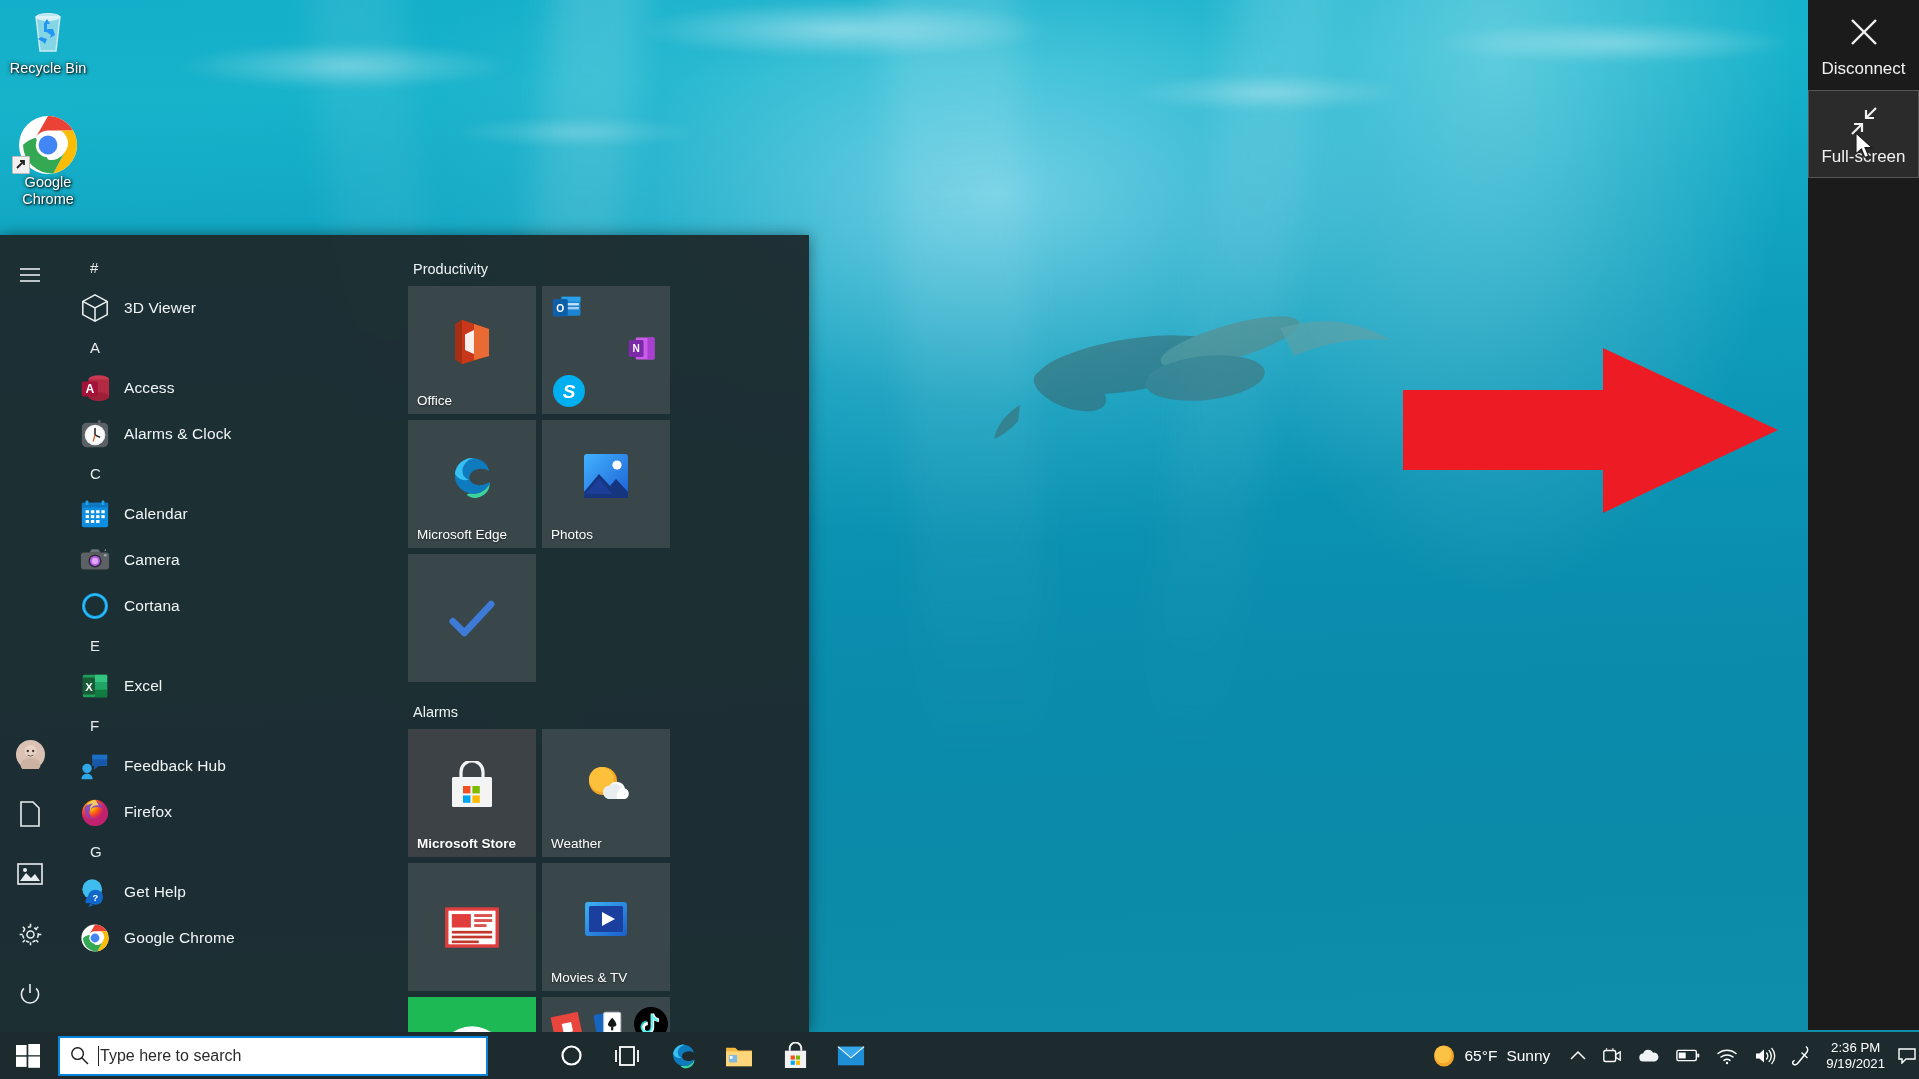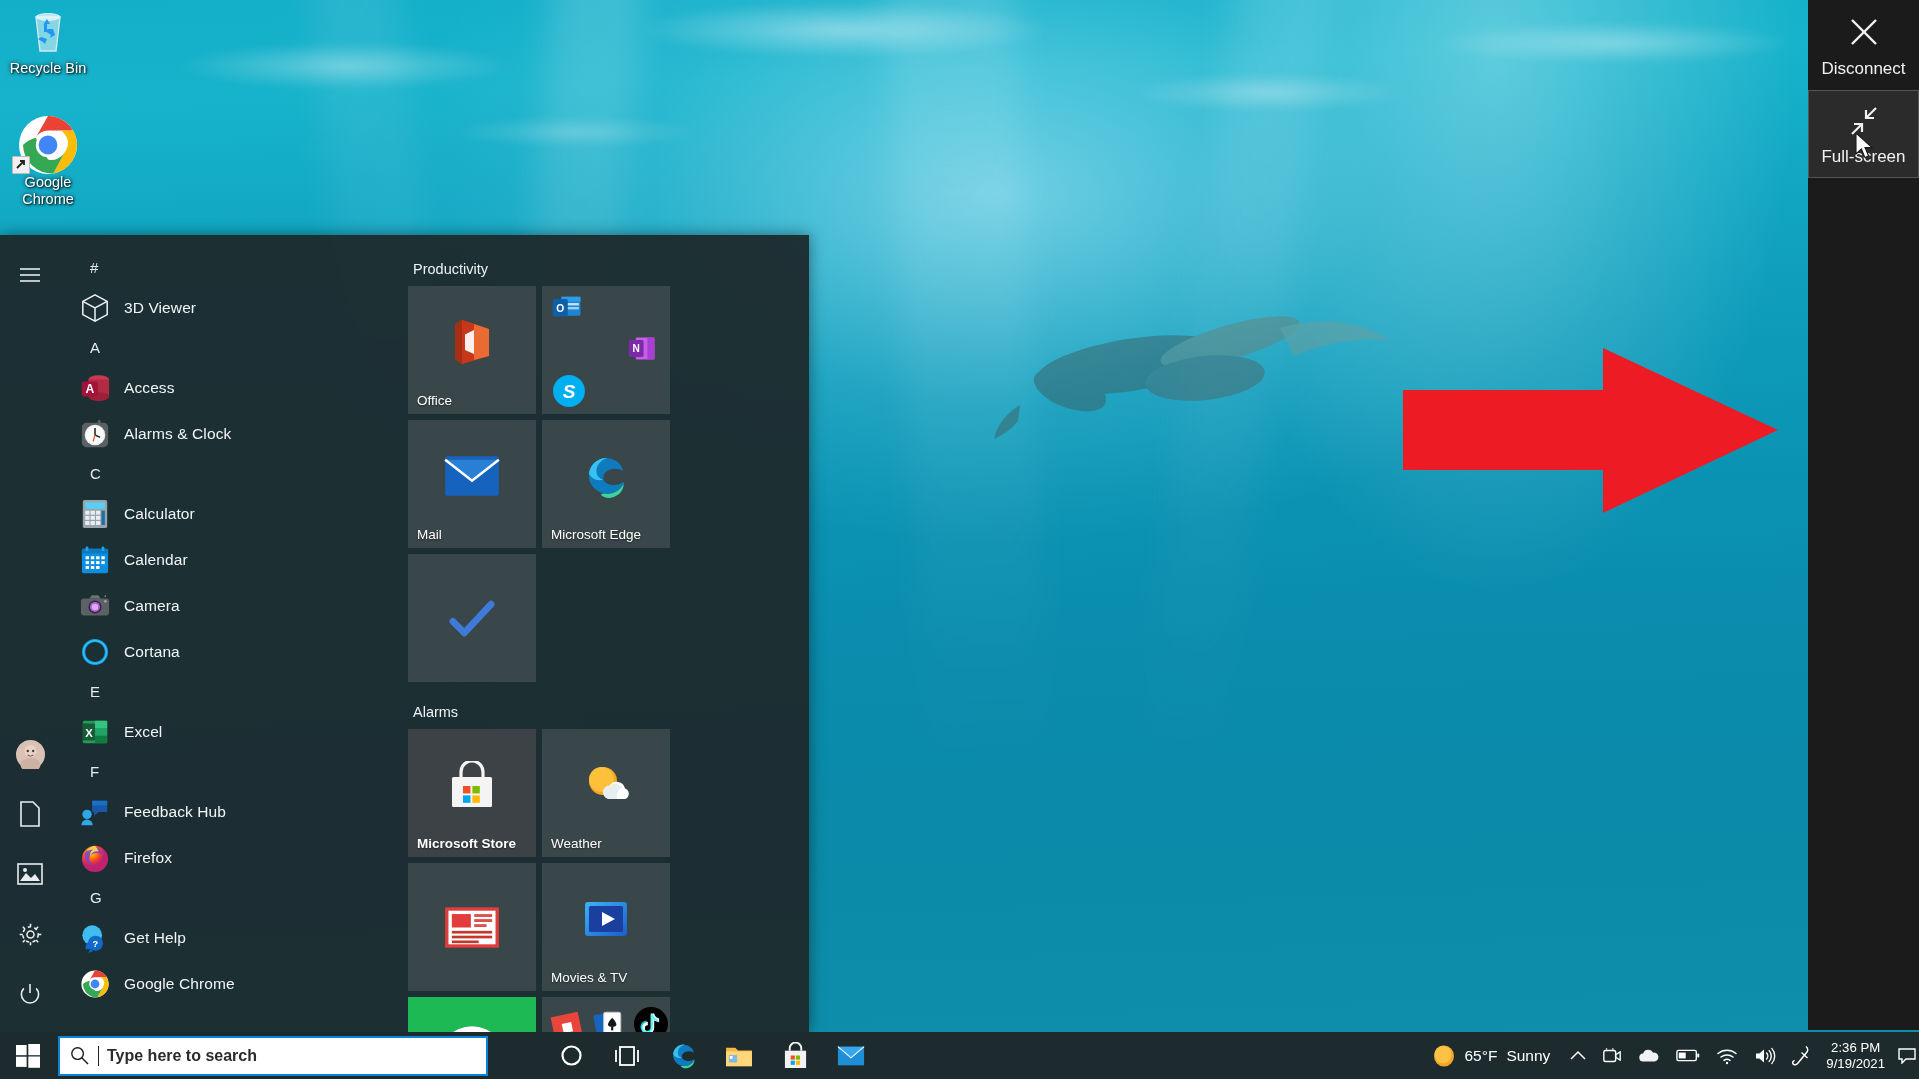--- a/index.html
+++ b/index.html
@@ -313,41 +313,20 @@
             <circle cx="16" cy="17" r="9.6" fill="#fafbfb"></circle>
             <line x1="16" y1="17" x2="16" y2="9.6" stroke="#2a2a2a" stroke-width="1.7"></line>
             <line x1="16" y1="17" x2="21.5" y2="19.6" stroke="#2a2a2a" stroke-width="1.7"></line>
             <line x1="16" y1="17" x2="14" y2="24" stroke="#e8602c" stroke-width="1.4"></line>
             <rect x="19" y="1" width="3" height="4" rx="1" fill="#5a6064"></rect>
           </svg>
         </div>
         <div class="app-name">Alarms &amp; Clock</div>
       </div>
       <div class="grp-letter">C</div>
-      <div class="app-row">
-        <div class="app-ico">
-          <svg width="30" height="30" viewBox="0 0 32 32">
-            <rect x="3" y="1" width="26" height="30" rx="2" fill="#98a3aa"></rect>
-            <rect x="5.5" y="3.5" width="21" height="7" fill="#59d0f2"></rect>
-            <g fill="#e8eef1">
-              <rect x="5.5" y="12.5" width="4.6" height="4.2"></rect>
-              <rect x="11.3" y="12.5" width="4.6" height="4.2"></rect>
-              <rect x="17.1" y="12.5" width="4.6" height="4.2"></rect>
-              <rect x="5.5" y="18" width="4.6" height="4.2"></rect>
-              <rect x="11.3" y="18" width="4.6" height="4.2"></rect>
-              <rect x="17.1" y="18" width="4.6" height="4.2"></rect>
-              <rect x="5.5" y="23.5" width="4.6" height="4.2"></rect>
-              <rect x="11.3" y="23.5" width="4.6" height="4.2"></rect>
-              <rect x="17.1" y="23.5" width="4.6" height="4.2"></rect>
-            </g>
-            <rect x="22.9" y="12.5" width="3.6" height="15.2" fill="#1b6fa8"></rect>
-          </svg>
-        </div>
-        <div class="app-name">Calculator</div>
-      </div>
       <div class="app-row">
         <div class="app-ico">
           <svg width="30" height="30" viewBox="0 0 32 32">
             <rect x="2" y="4" width="28" height="26" rx="2" fill="#0e8ee0"></rect>
             <rect x="2" y="4" width="28" height="5" fill="#0c79c0"></rect>
             <rect x="6" y="1.5" width="3" height="5" rx="1.3" fill="#1fa2f0"></rect>
             <rect x="23" y="1.5" width="3" height="5" rx="1.3" fill="#1fa2f0"></rect>
             <g fill="#fff">
               <rect x="6" y="12" width="3.6" height="3.2"></rect>
               <rect x="11.6" y="12" width="3.6" height="3.2"></rect>
@@ -490,37 +469,44 @@
               <rect x="1" y="5" width="19" height="22" rx="2.2" fill="#7b2aa8"></rect>
               <text x="10.5" y="21" font-family="Liberation Sans, sans-serif" font-size="13" font-weight="bold" fill="#fff" text-anchor="middle">N</text>
             </svg></div>
           <div class="fi" style="left: 10px; top: 88px;"><svg width="34" height="34" viewBox="0 0 32 32">
               <circle cx="16" cy="16" r="15" fill="#00aff0"></circle>
               <text x="16" y="23" font-family="Liberation Sans, sans-serif" font-size="18" font-style="italic" font-weight="bold" fill="#fff" text-anchor="middle">S</text>
             </svg></div>
         </div>
         <div class="tile md">
           <div class="tile-glyph" style="margin-bottom: 16px;">
-            <svg width="56" height="44" viewBox="0 0 48 36">
-              <rect x="1" y="1" width="46" height="34" rx="2" fill="#1663bd"></rect>
-              <path d="M1 4 L24 22 L47 4 Z" fill="#2a7fd4"></path>
-              <path d="M1 4 L24 22 L47 4" fill="none" stroke="#fff" stroke-width="2.2"></path>
-            </svg>
-          </div>
-          <div class="tile-label">Mail</div>
-        </div>
-        <div class="tile md">
-          <div class="tile-glyph" style="margin-bottom: 16px;">
             <svg width="48" height="48" viewBox="0 0 48 48">
               <path d="M42 32c-4.5 7.5-12.6 11.4-20.4 9.6C12 39 6 30.9 6.9 21.6 8 12.5 15.9 5.5 25.2 6c8.1.5 14.4 5.9 15.9 12.9-6-3.2-13.7-2.6-17.6 1.5-3 3-3 7.5.5 10.4 4.4 3.6 12 2.9 18-.8z" fill="#0f7bbf"></path>
               <path d="M6.9 21.6C8 12.5 15.9 5.5 25.2 6c-7.1 2.4-11.4 8.1-10.7 14.3.5 3.8 2.9 6.5 6.5 7.5-5.7 1.5-11.4-.6-14.1-6.2z" fill="#35c1f1"></path>
               <path d="M21.6 41.6c7.8 1.8 15.9-2.1 20-9.6.3 6.3-5 12.3-12.5 13.7-4.2.8-8.1-.9-10.5-3.3.9-.2 2-.5 3-.8z" fill="#3dd39e"></path>
             </svg>
           </div>
           <div class="tile-label">Microsoft Edge</div>
+        </div>
+        <div class="tile md">
+          <div class="tile-glyph" style="margin-bottom: 16px;">
+            <svg width="48" height="48" viewBox="0 0 48 48">
+              <defs>
+                <linearGradient id="phg" x1="0" y1="0" x2="1" y2="1">
+                  <stop offset="0%" stop-color="#41b3ff"></stop>
+                  <stop offset="100%" stop-color="#1d5fd4"></stop>
+                </linearGradient>
+              </defs>
+              <rect x="2" y="2" width="44" height="44" rx="3" fill="url(#phg)"></rect>
+              <circle cx="35" cy="13" r="4.6" fill="#fff"></circle>
+              <path d="M2 40 L17 22 L28 34 L34 27 L46 40 V46 H2 Z" fill="#16357f"></path>
+              <path d="M2 44 L17 26 L30 42 H2 Z" fill="#1d3f9c" opacity=".9"></path>
+            </svg>
+          </div>
+          <div class="tile-label">Photos</div>
         </div>
         <div class="tile md">
           <div class="tile-glyph">
             <svg width="46" height="37" viewBox="0 0 48 38">
               <path d="M4 22 L16 34 L44 4" fill="none" stroke="#3e7bd9" stroke-width="7" stroke-linecap="round" stroke-linejoin="round"></path>
             </svg>
           </div>
         </div>
       </div>
       <div class="grp-spacer"></div>
@@ -654,21 +640,21 @@
       <rect x="12.3" y="12.5" width="11.7" height="11.3" fill="#fff"></rect>
     </svg>
   </div>
 
   <div id="search-box">
     <svg width="19" height="19" viewBox="0 0 19 19">
       <circle cx="7.6" cy="7.6" r="5.8" fill="none" stroke="#1a1a1a" stroke-width="1.4"></circle>
       <line x1="11.8" y1="11.8" x2="18" y2="18" stroke="#1a1a1a" stroke-width="1.4"></line>
     </svg>
     <div class="tb-caret" style="margin-left:9px;"></div>
-    <span id="search-placeholder" style="margin-left:8px;font-weight:bold;" title="Type here to search">Type here to search</span>
+    <span id="search-placeholder" style="margin-left:1px;" title="Type here to search">Type here to search</span>
   </div>
 
   <div class="tb-btn" style="margin-left:55px;">
     <svg width="23" height="23" viewBox="0 0 23 23">
       <circle cx="11.5" cy="11.5" r="9" fill="none" stroke="#fff" stroke-width="2.2"></circle>
     </svg>
   </div>
 
   <div class="tb-btn">
     <svg width="26" height="22" viewBox="0 0 26 22">

